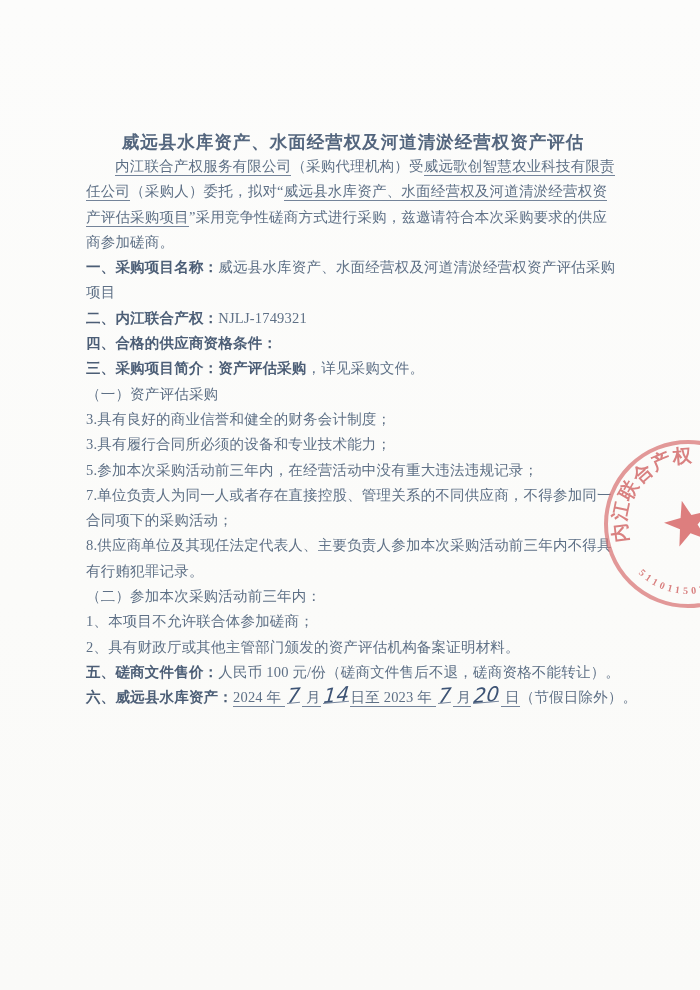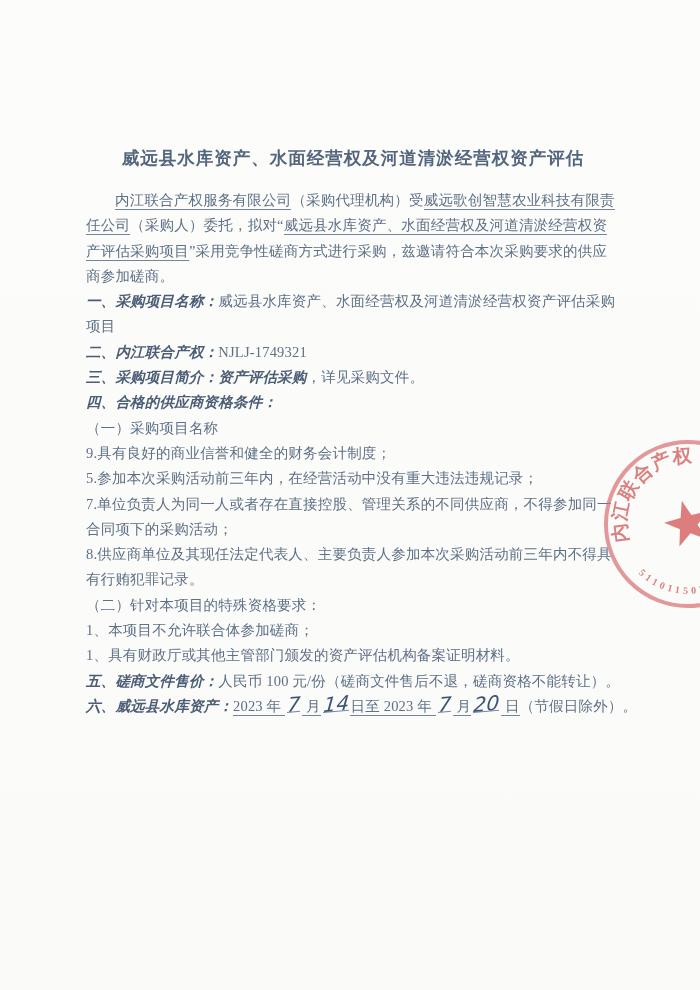--- a/index.html
+++ b/index.html
@@ -19,34 +19,34 @@
     position:absolute; left:86px; top:130px; width:534px;
     z-index:1;
   }
   .title-line {
     text-align:center;
     font-weight:bold;
     color:#54667e;
     font-size:17.5px;
     line-height:24px;
     letter-spacing:1px;
-    margin:16px;
+    margin:0;
   }
   .title-line.second { margin-top:14px; letter-spacing:2px; }
-  .doc-body { margin-top:18px; }
+  .doc-body { }
   p.doc-line {
     margin:0;
     font-size:14.5px;
     line-height:25.3px;
     letter-spacing:0.2px;
     color:#5e7086;
   }
   p.doc-line.indent { text-indent:2em; }
   p.doc-line.nowrap { white-space:nowrap; }
-  .s-b { font-weight:bold; color:#4c5e76;font-style:italic; }
+  .s-b { font-weight:bold; color:#4c5e76; }
   .s-u { border-bottom:1px solid #74849a; padding-bottom:1px; }
   .s-hw {
     display:inline-block;
     font-family:"DejaVu Sans",sans-serif;
     font-style:italic;
     font-size:20px;
     line-height:12px;
     color:#3e5475;
     transform:rotate(-5deg) skewX(-10deg);
     transform-origin:bottom left;
@@ -70,32 +70,33 @@
 <body>
 
 <div class="page">
 
   <div class="doc">
     <p class="title-line">威远县水库资产、水面经营权及河道清淤经营权资产评估</p>
     <div class="doc-body">
         <p class="doc-line indent"><span class="s-u">内江联合产权服务有限公司</span><span class="">（采购代理机构）受</span><span class="s-u">威远歌创智慧农业科技有限责任公司</span><span class="">（采购人）委托，拟对“</span><span class="s-u">威远县水库资产、水面经营权及河道清淤经营权资产评估采购项目</span><span class="">”采用竞争性磋商方式进行采购，兹邀请符合本次采购要求的供应商参加磋商。</span></p>
         <p class="doc-line"><span class="s-b">一、采购项目名称：</span><span class="">威远县水库资产、水面经营权及河道清淤经营权资产评估采购项目</span></p>
         <p class="doc-line"><span class="s-b">二、内江联合产权：</span><span class="">NJLJ-1749321</span></p>
+        <p class="doc-line"><span class="s-b">四、合格的供应商资格条件：</span></p>
         <p class="doc-line"><span class="s-b">三、采购项目简介：</span><span class="s-b">资产评估采购</span><span class="">，详见采购文件。</span></p>
-        <p class="doc-line"><span class="s-b">四、合格的供应商资格条件：</span></p>
-        <p class="doc-line"><span class="">（一）采购项目名称</span></p>
-        <p class="doc-line"><span class="">9.具有良好的商业信誉和健全的财务会计制度；</span></p>
+        <p class="doc-line"><span class="">（一）资产评估采购</span></p>
+        <p class="doc-line"><span class="">3.具有良好的商业信誉和健全的财务会计制度；</span></p>
+        <p class="doc-line"><span class="">3.具有履行合同所必须的设备和专业技术能力；</span></p>
         <p class="doc-line"><span class="">5.参加本次采购活动前三年内，在经营活动中没有重大违法违规记录；</span></p>
         <p class="doc-line"><span class="">7.单位负责人为同一人或者存在直接控股、管理关系的不同供应商，不得参加同一合同项下的采购活动；</span></p>
         <p class="doc-line"><span class="">8.供应商单位及其现任法定代表人、主要负责人参加本次采购活动前三年内不得具有行贿犯罪记录。</span></p>
-        <p class="doc-line"><span class="">（二）针对本项目的特殊资格要求：</span></p>
+        <p class="doc-line"><span class="">（二）参加本次采购活动前三年内：</span></p>
         <p class="doc-line"><span class="">1、本项目不允许联合体参加磋商；</span></p>
-        <p class="doc-line"><span class="">1、具有财政厅或其他主管部门颁发的资产评估机构备案证明材料。</span></p>
+        <p class="doc-line"><span class="">2、具有财政厅或其他主管部门颁发的资产评估机构备案证明材料。</span></p>
         <p class="doc-line nowrap"><span class="s-b">五、磋商文件售价：</span><span class="">人民币 100 元/份（磋商文件售后不退，磋商资格不能转让）。</span></p>
-        <p class="doc-line nowrap"><span class="s-b">六、威远县水库资产：</span><span class="s-u">2023 年 </span><span class="s-u s-hw">7</span><span class="s-u"> 月</span><span class="s-u s-hw">14</span><span class="s-u">日至 2023 年 </span><span class="s-u s-hw">7</span><span class="s-u"> 月</span><span class="s-u s-hw">20</span><span class="s-u"> 日</span><span class="">（节假日除外）。</span></p>
+        <p class="doc-line nowrap"><span class="s-b">六、威远县水库资产：</span><span class="s-u">2024 年 </span><span class="s-u s-hw">7</span><span class="s-u"> 月</span><span class="s-u s-hw">14</span><span class="s-u">日至 2023 年 </span><span class="s-u s-hw">7</span><span class="s-u"> 月</span><span class="s-u s-hw">20</span><span class="s-u"> 日</span><span class="">（节假日除外）。</span></p>
       </div>
   </div>
 
   <svg class="seal" viewBox="0 0 200 200" width="200" height="200" xmlns="http://www.w3.org/2000/svg">
     <defs>
       <path id="sealArcTop" d="M 41.7,121.2 A 62 62 0 1 1 162,100" fill="none"></path>
       <path id="sealArcBottom" d="M 42.7,140.2 A 70 70 0 0 0 160.6,135" fill="none"></path>
     </defs>
     <circle cx="100" cy="100" r="82" fill="none" stroke="#d66a6a" stroke-width="4" opacity="0.8"></circle>
     <polygon transform="rotate(-15 100 100)" fill="#d14f4f" opacity="0.85" points="100,76 105.6,92.2 122.8,92.6 109.1,103 114.1,119.4 100,109.6 85.9,119.4 90.9,103 77.2,92.6 94.4,92.2"></polygon>

